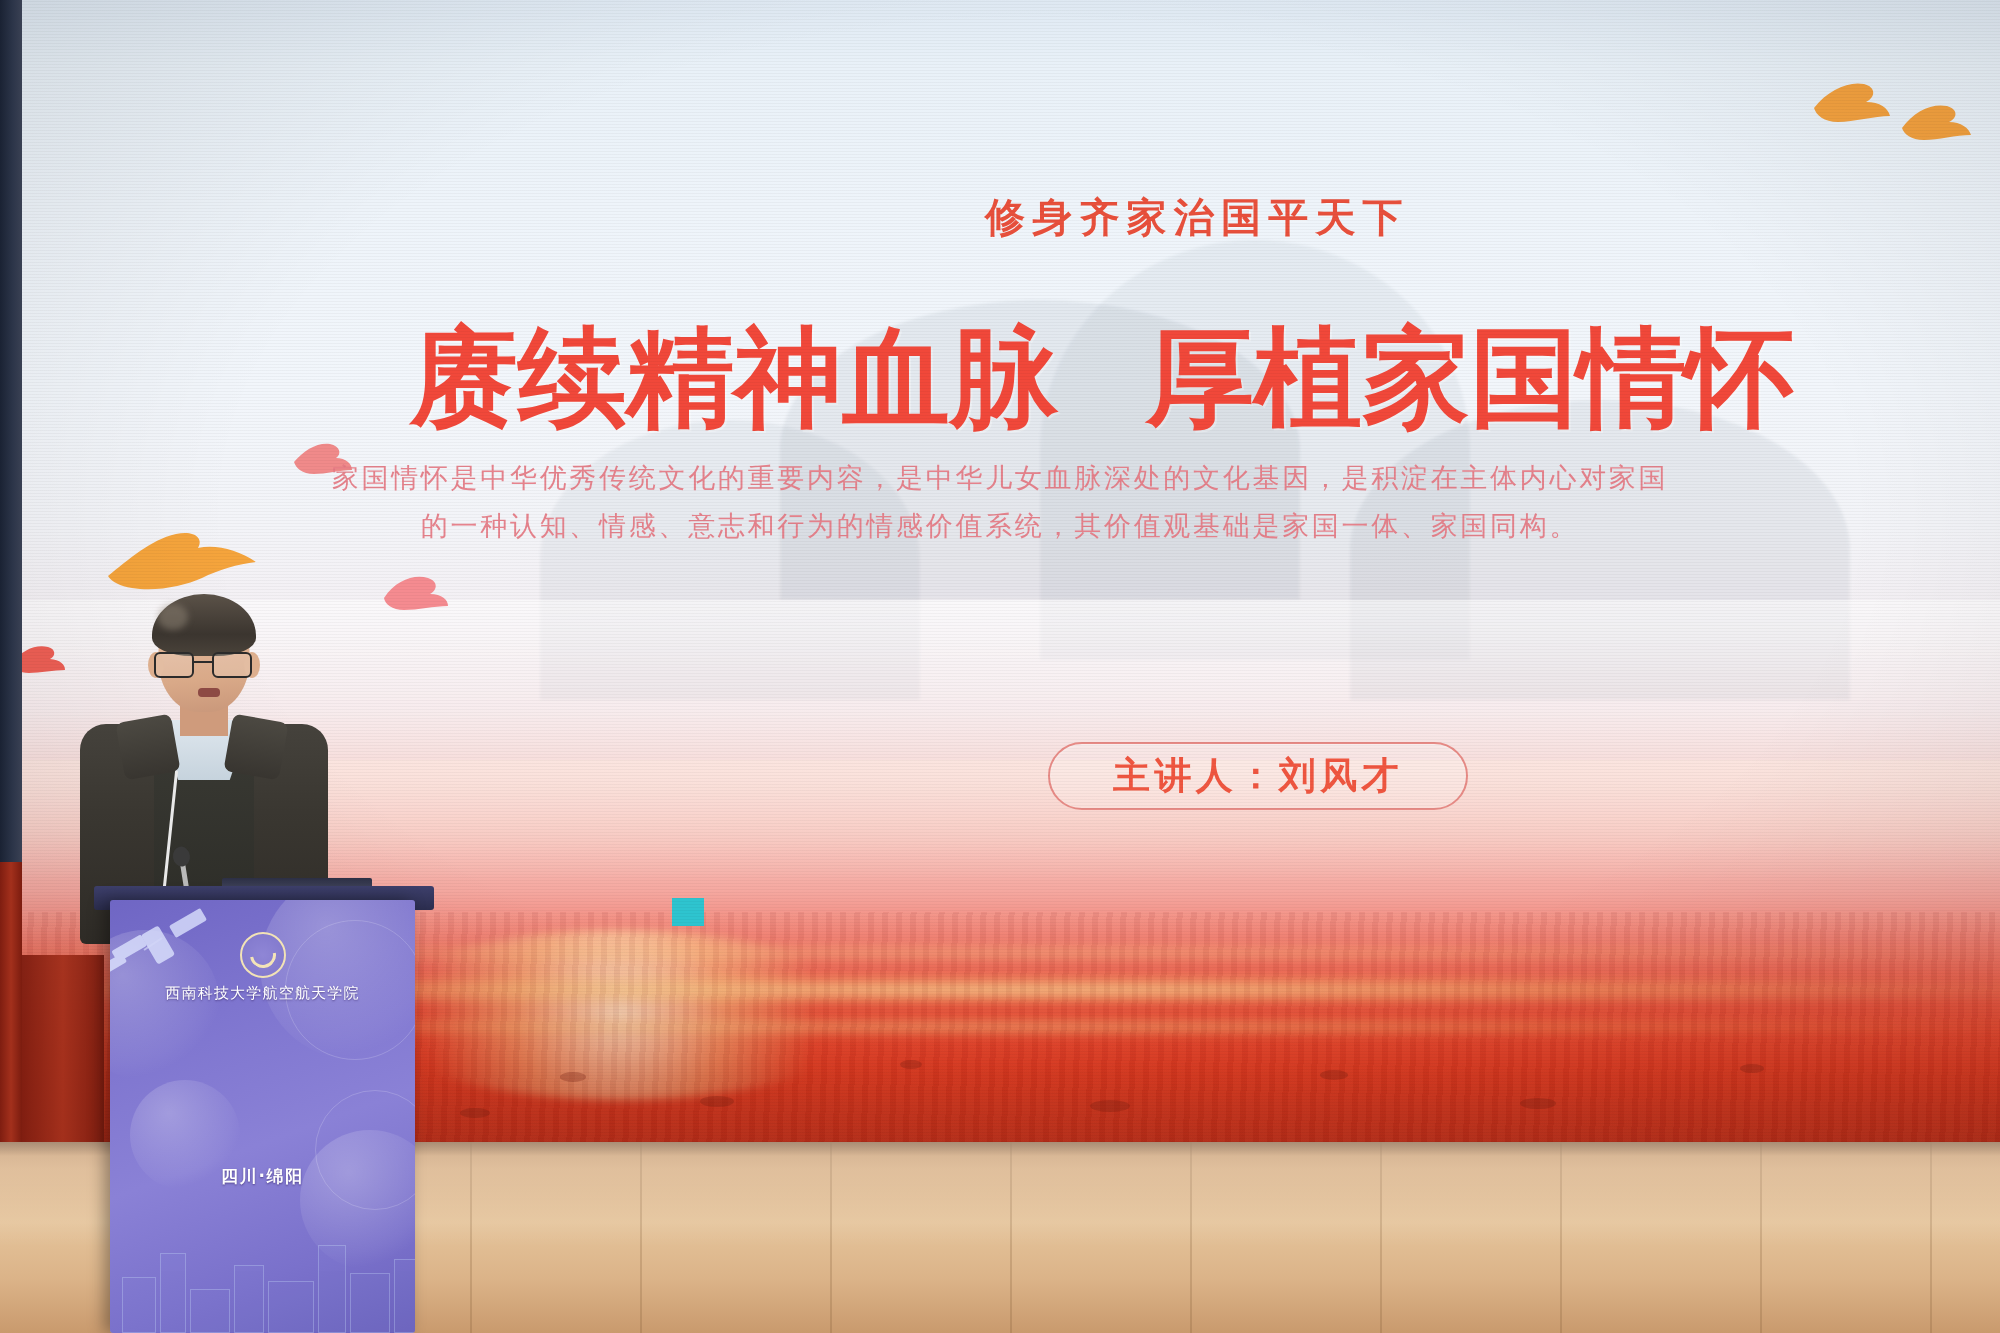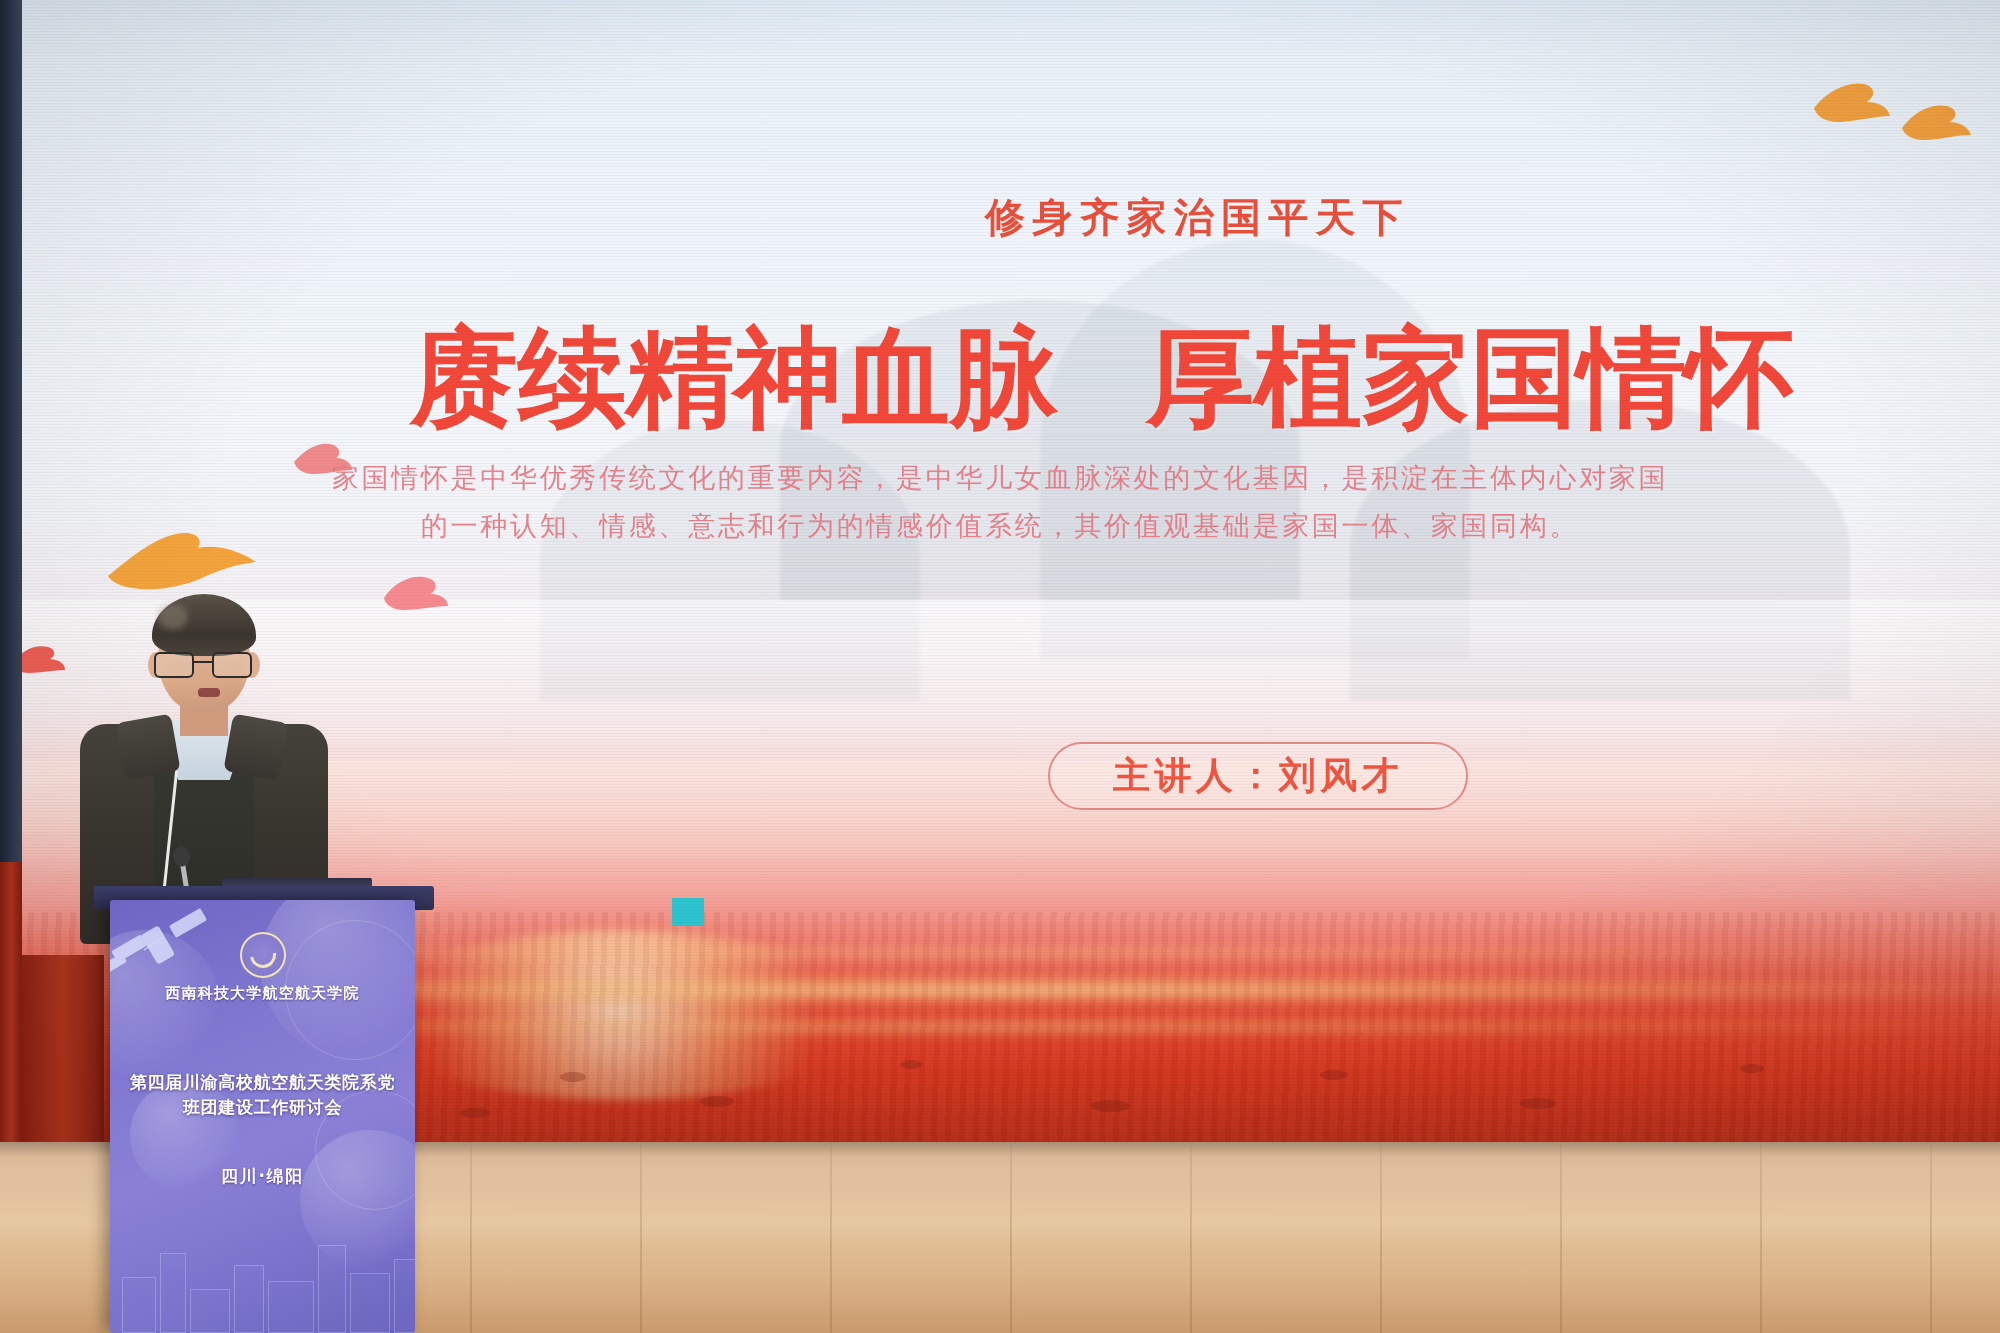--- a/index.html
+++ b/index.html
@@ -157,21 +157,21 @@
     background:radial-gradient(circle,#8f86d6,#7f76cb);
     display:flex;align-items:center;justify-content:center;
   }
   .emblem .swoosh{
     width:26px;height:26px;border-radius:50%;
     border:3px solid #f3e4b8;border-top-color:transparent;border-left-color:transparent;
     transform:rotate(35deg);
   }
   .p-univ{
     position:absolute;left:0;width:100%;text-align:center;
-    color:#fff;font-weight:700;letter-spacing:.08em;
+    color:#fff;font-weight:400;letter-spacing:.08em;
     text-shadow:0 1px 2px rgba(40,20,80,.55);
   }
   .p-title{
     position:absolute;left:0;width:100%;text-align:center;
     color:#fff;font-weight:700;line-height:1.45;letter-spacing:.04em;
     text-shadow:0 1px 3px rgba(40,20,80,.6);
   }
   .p-loc{
     position:absolute;left:0;width:100%;text-align:center;
     color:#fff;font-weight:700;letter-spacing:.10em;
@@ -399,24 +399,20 @@
       <g stroke="#dfe6ff" stroke-width="2" fill="none" opacity=".7">
         <path d="M40 52 L58 40"></path>
       </g>
     </svg>
 
     <div class="emblem" style="top:32px;">
       <div class="swoosh"></div>
     </div>
     <div class="p-univ" style="top:84px;font-size:15px;">西南科技大学航空航天学院</div>
 
-    <div class="p-title" style="top:170px;font-size:17px;">
-      <div>第四届川渝高校航空航天类院系党</div>
-      <div>班团建设工作研讨会</div>
-    </div>
 
     <div class="p-loc" style="top:265px;font-size:17px;">四川·绵阳</div>
 
     <div class="p-build">
       <i style="left:12px;width:34px;height:56px;"></i>
       <i style="left:50px;width:26px;height:80px;"></i>
       <i style="left:80px;width:40px;height:44px;"></i>
       <i style="left:124px;width:30px;height:68px;"></i>
       <i style="left:158px;width:46px;height:52px;"></i>
       <i style="left:208px;width:28px;height:88px;"></i>

